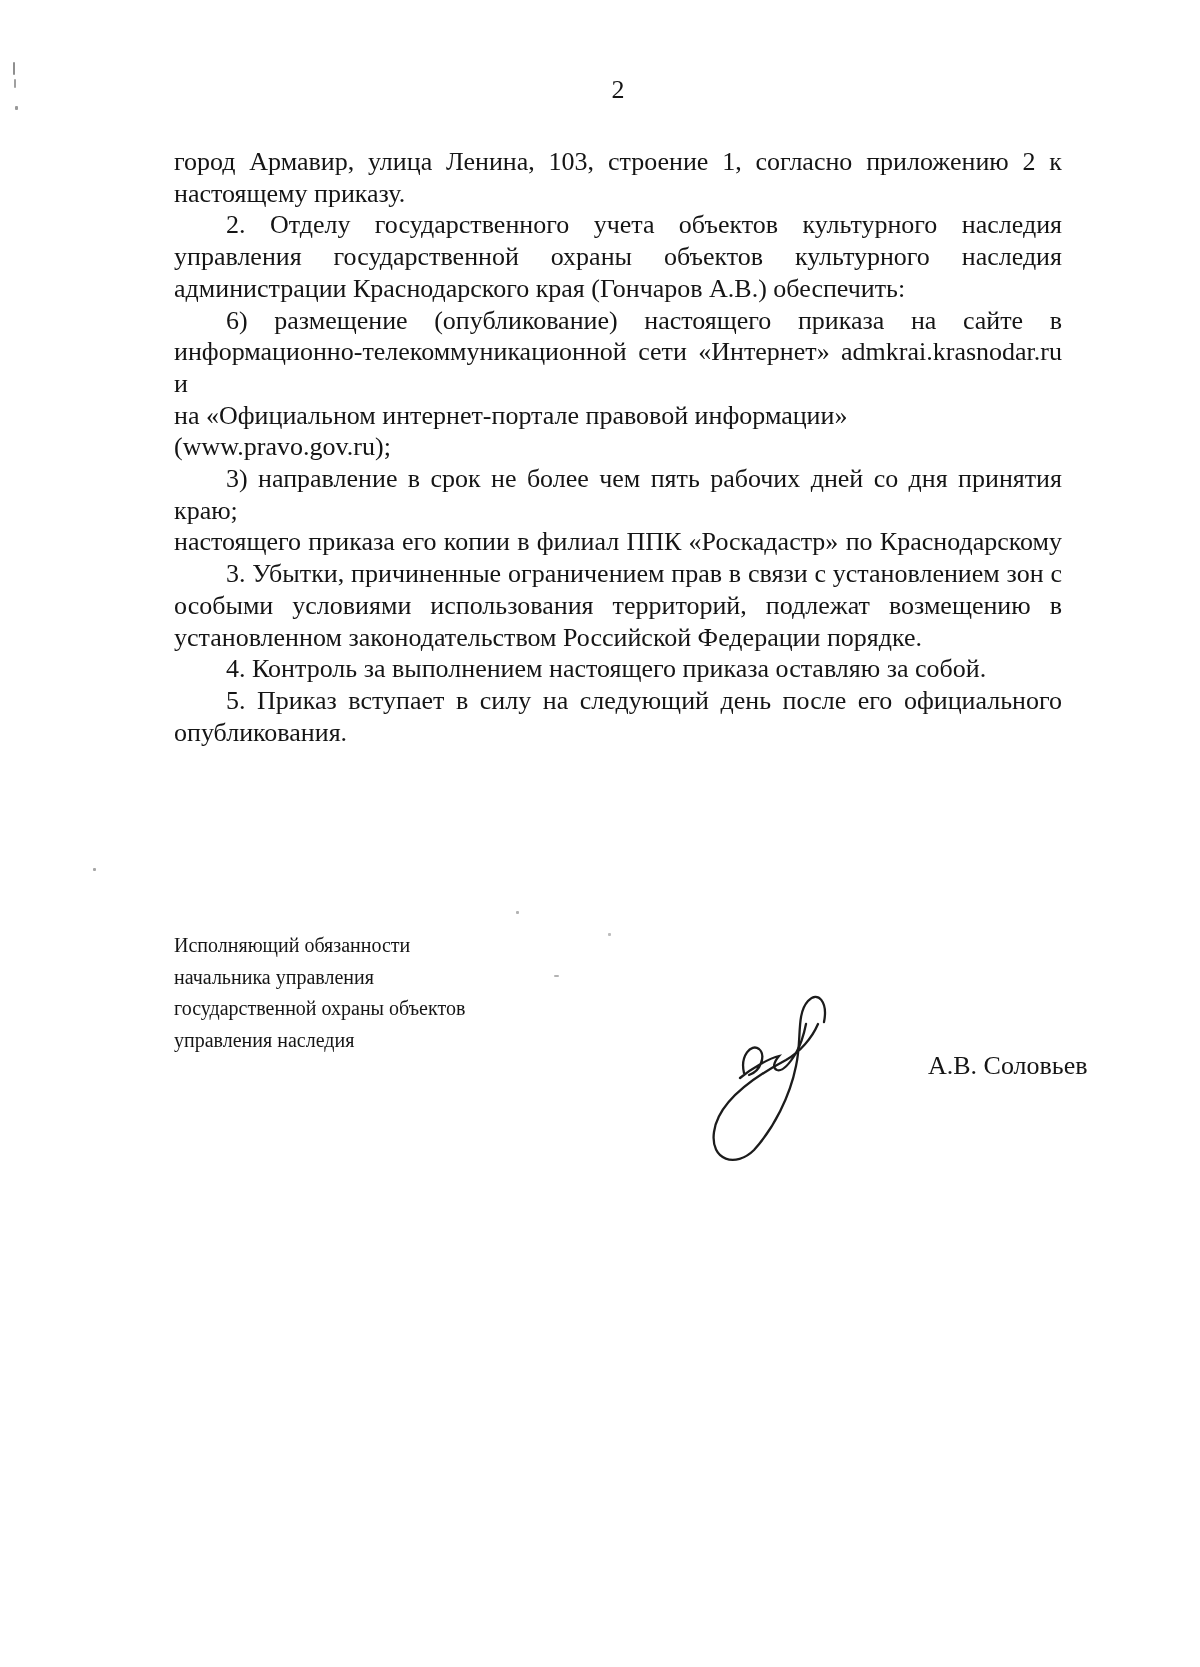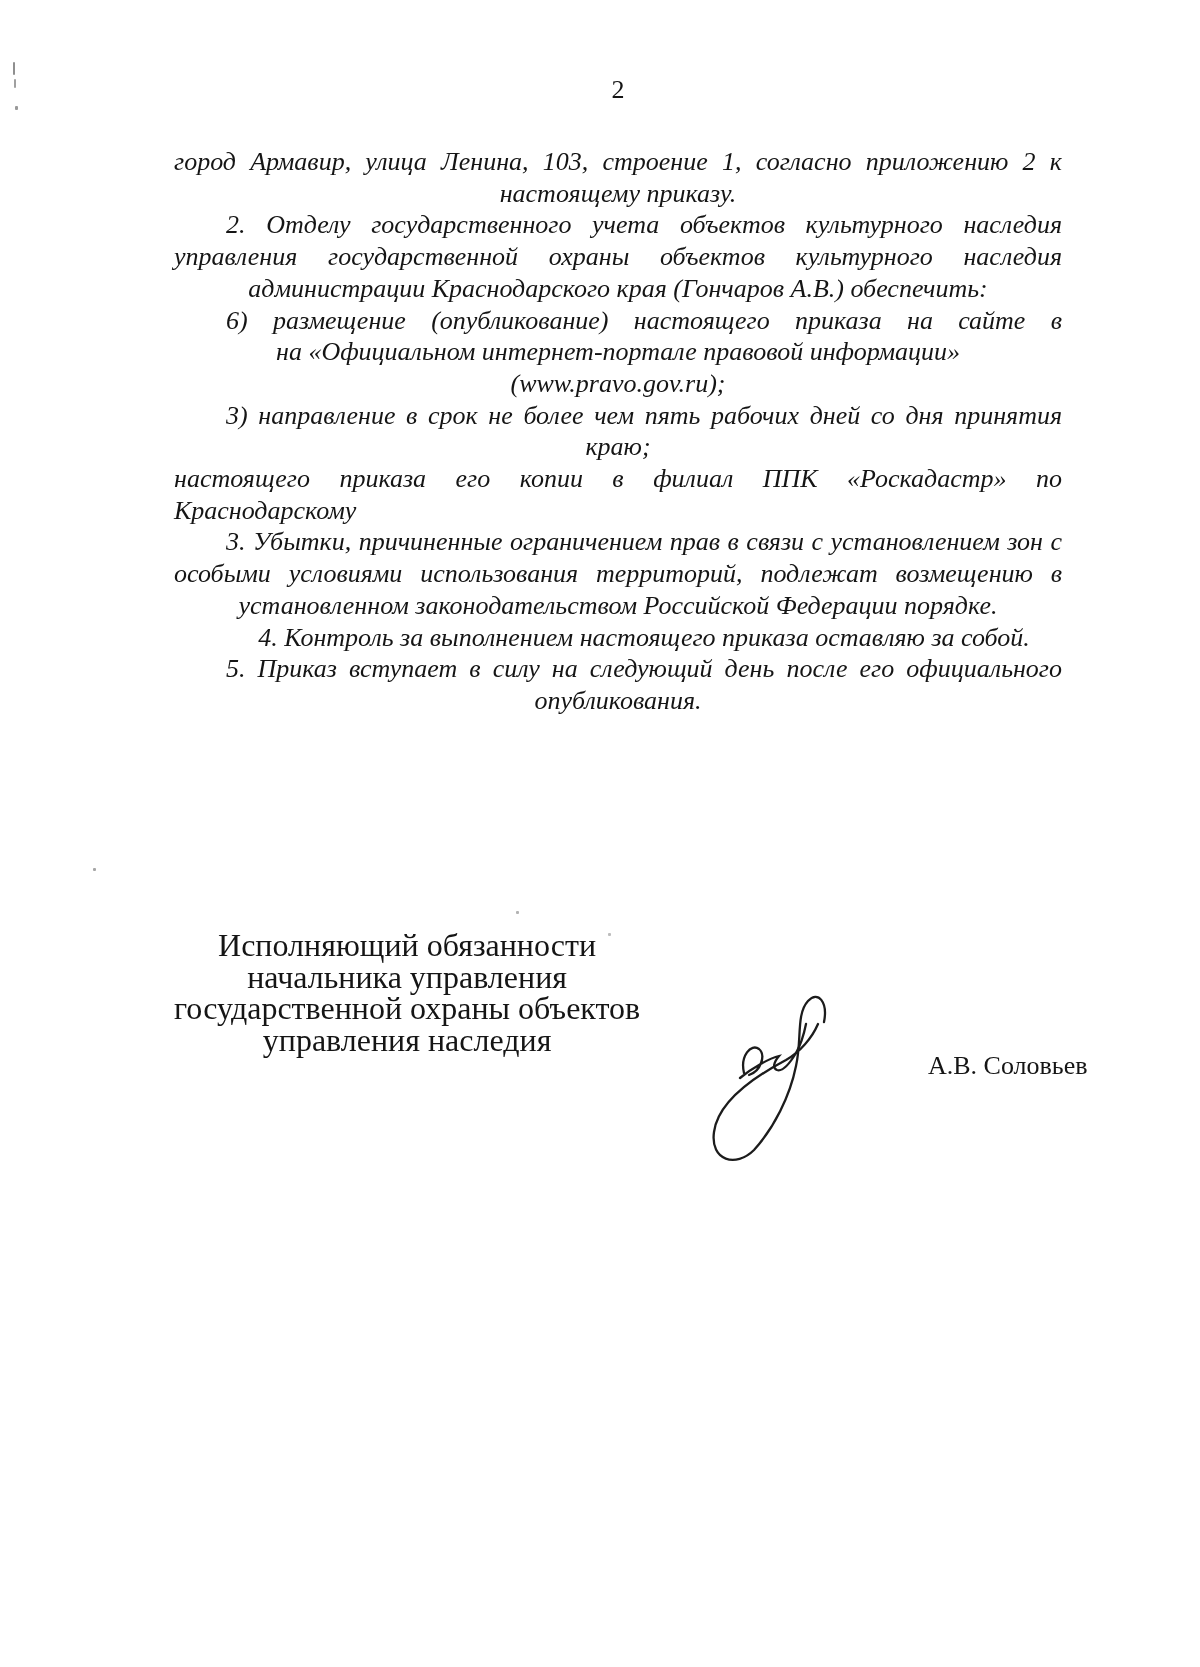--- a/index.html
+++ b/index.html
@@ -14,30 +14,30 @@
   }
   .page-number{
     position:absolute;
     top:75px;left:174px;width:888px;
     text-align:center;
     font-size:26px;line-height:30px;
   }
   .doc-body{
     position:absolute;
     top:146px;left:174px;width:888px;
-    font-size:26px;line-height:31.7px;font-style:italic;
+    font-size:26px;line-height:31.7px;
   }
   .paragraph{margin:0;}
-  .line{white-space:normal;text-align:center;}
+  .line{white-space:normal;}
   .line.just{text-align:justify;text-align-last:justify;}
   .line.indent{text-indent:52px;}
   .sig-block{
     position:absolute;
     top:930px;left:174px;
-    font-size:32px;line-height:31.5px;
+    font-size:20px;line-height:31.5px;
   }
   .sig-name{
     position:absolute;
     top:1050px;left:928px;
     font-size:26px;line-height:31px;
     white-space:nowrap;
   }
   .signature{
     position:absolute;
     top:960px;left:678px;
@@ -72,20 +72,21 @@
         <div class="line just">город Армавир, улица Ленина, 103, строение 1, согласно приложению 2 к</div>
         <div class="line">настоящему приказу.</div>
       </div>
       <div class="paragraph">
         <div class="line just indent">2. Отделу государственного учета объектов культурного наследия</div>
         <div class="line just">управления государственной охраны объектов культурного наследия</div>
         <div class="line">администрации Краснодарского края (Гончаров А.В.) обеспечить:</div>
       </div>
       <div class="paragraph">
         <div class="line just indent">6) размещение (опубликование) настоящего приказа на сайте в</div>
+        <div class="line just">информационно-телекоммуникационной сети «Интернет» admkrai.krasnodar.ru и</div>
         <div class="line">на «Официальном интернет-портале правовой информации» (www.pravo.gov.ru);</div>
       </div>
       <div class="paragraph">
         <div class="line just indent">3) направление в срок не более чем пять рабочих дней со дня принятия</div>
         <div class="line">краю;</div>
         <div class="line just">настоящего приказа его копии в филиал ППК «Роскадастр» по Краснодарскому</div>
       </div>
       <div class="paragraph">
         <div class="line just indent">3. Убытки, причиненные ограничением прав в связи с установлением зон с</div>
         <div class="line just">особыми условиями использования территорий, подлежат возмещению в</div>

